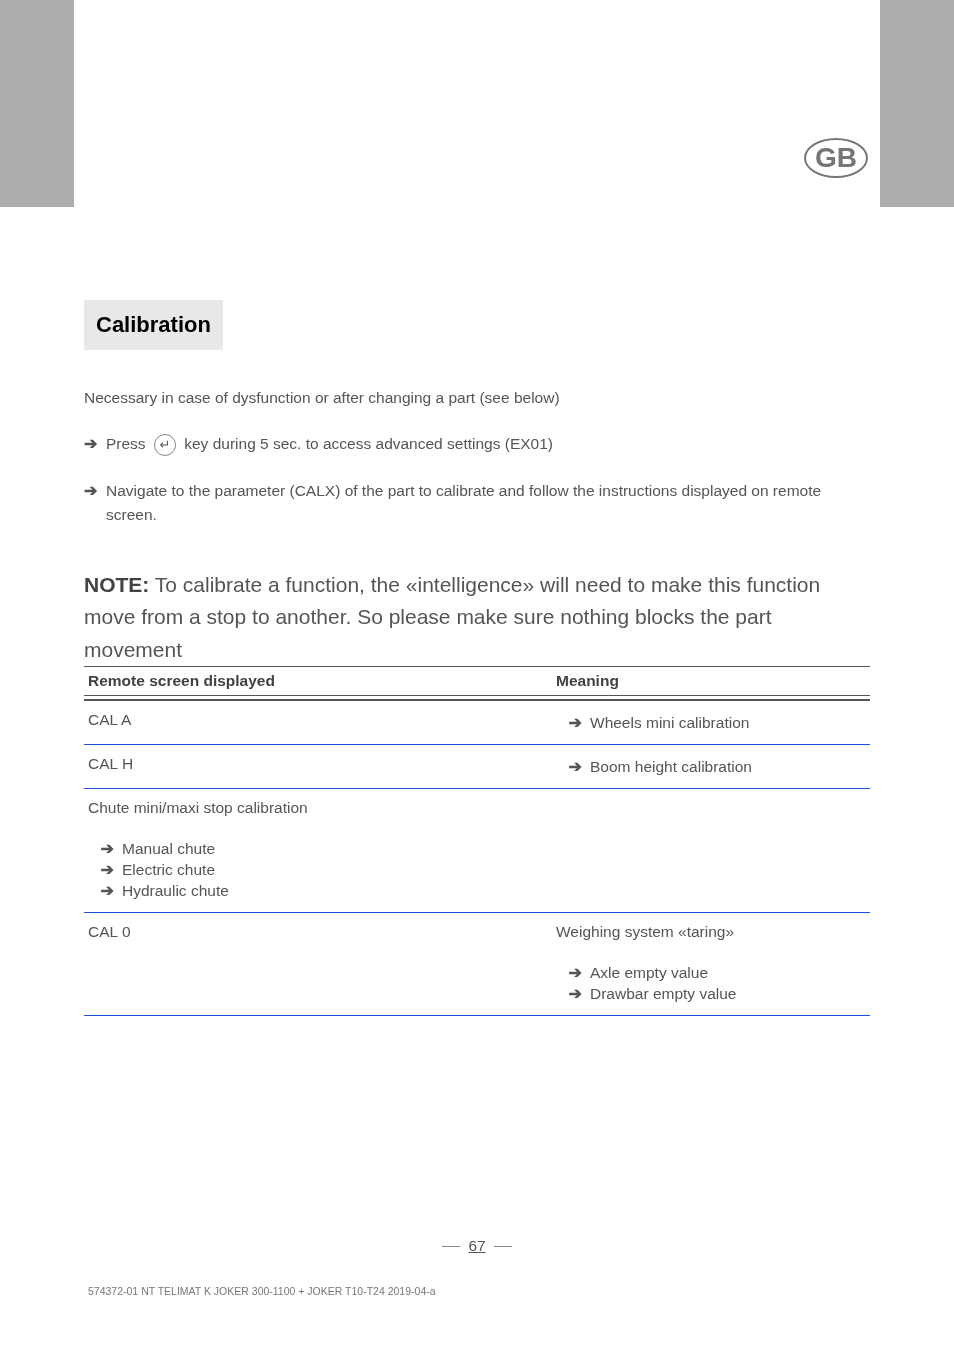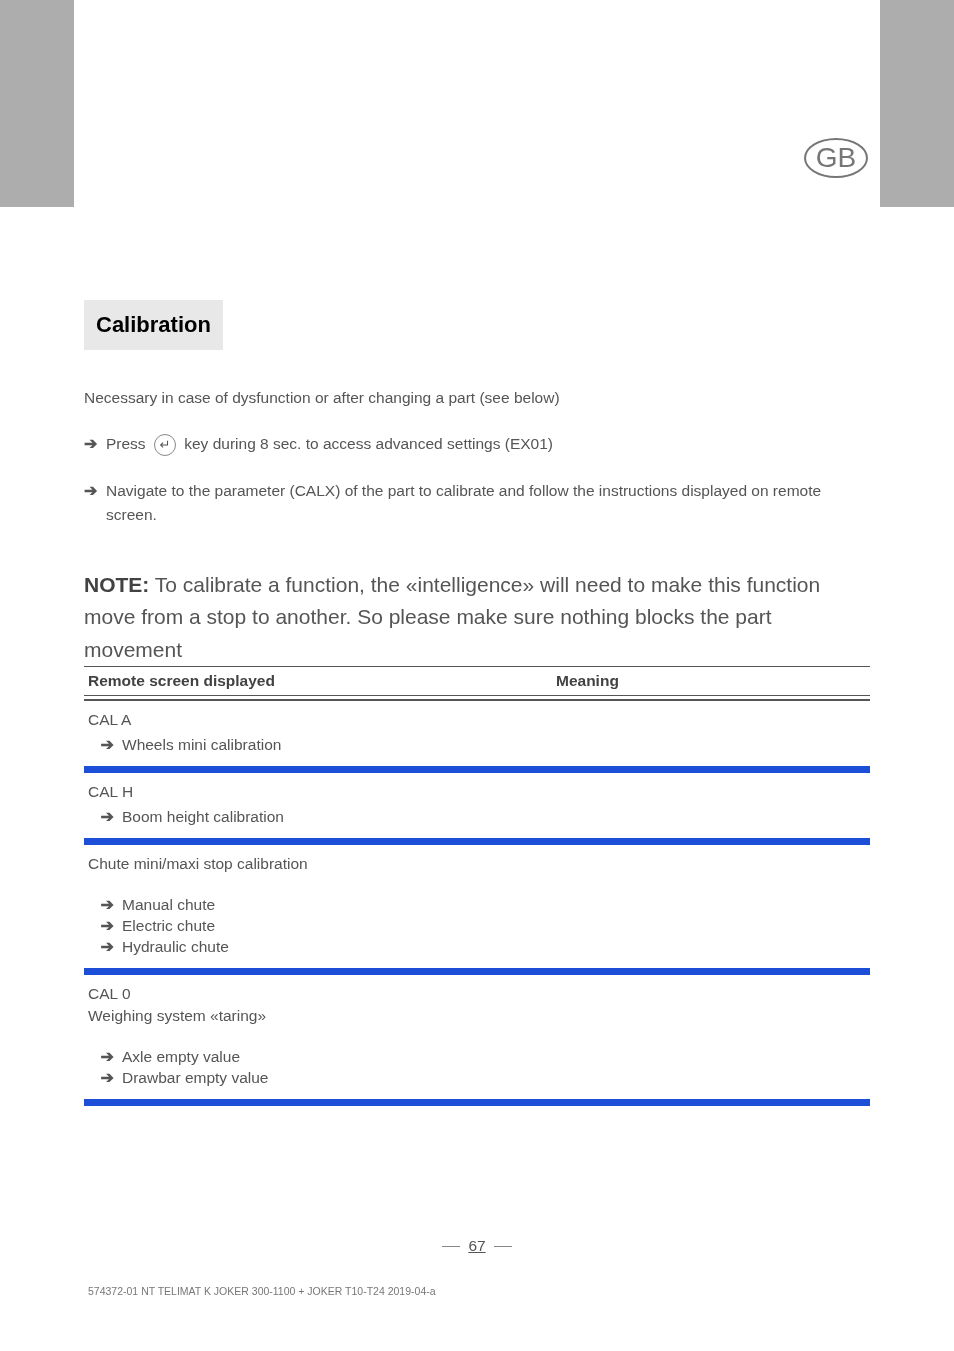--- a/index.html
+++ b/index.html
@@ -27,21 +27,21 @@
       position: absolute;
       top: 138px; right: 86px;
       width: 64px; height: 40px;
       border: 2.5px solid #767676;
       border-radius: 50%;
       display: flex;
       align-items: center;
       justify-content: center;
     }
     .gb-oval span {
-      font-weight: normal;
+      font-weight: bold;
       font-size: 28px;
       color: #767676;
     }
     .content {
       position: absolute;
       top: 300px;
       left: 84px;
       right: 84px;
     }
     .section-title {
@@ -102,24 +102,23 @@
       border-top: 1px solid #555;
       border-bottom: 1px solid #555;
       font-size: 15.5px;
       font-weight: bold;
       color: #424242;
     }
     .thead-row .c1 { width: 468px; padding: 5px 4px; }
     .thead-row .c2 { flex: 1; padding: 5px 4px; }
     .trow {
       display: flex;
-      border-bottom: 7px solid #1d4ed8;
+      border-bottom: 1px solid #1d4ed8;
       font-size: 15.5px;
       padding: 8px 0;
-      flex-direction: column;
     }
     .trow .c1 { width: 468px; padding: 2px 4px 2px 4px; }
     .trow .c2 { flex: 1; padding: 2px 4px; }
     .bold-sep {
       border-bottom: 2px solid #555;
       margin-top: 3px;
     }
     .meaning-line { display: flex; margin: 2px 0; align-items: baseline; }
     .meaning-line .arrow { width: 34px; text-align: right; padding-right: 8px; }
     .meaning-sub { margin-top: 22px; }
@@ -157,21 +156,21 @@
 <div class="content">
   <div class="section-title">Calibration</div>
 
   <div class="step-text">Necessary in case of dysfunction or after changing a part (see below)</div>
 
   <div class="step-line">
     <span class="arrow">➔</span>
     <span class="step-body">
       <span>Press </span>
       <span class="enter-icon">↵</span>
-      <span> key during 8 sec. to access advanced settings (EX01)</span>
+      <span> key during 5 sec. to access advanced settings (EX01)</span>
     </span>
   </div>
 
   <div class="step-line">
     <span class="arrow">➔</span>
     <span class="step-body">Navigate to the parameter (CALX) of the part to calibrate and follow the instructions displayed on remote screen.</span>
   </div>
 
   <div class="note-block">
     <span class="note-label">NOTE:</span>

